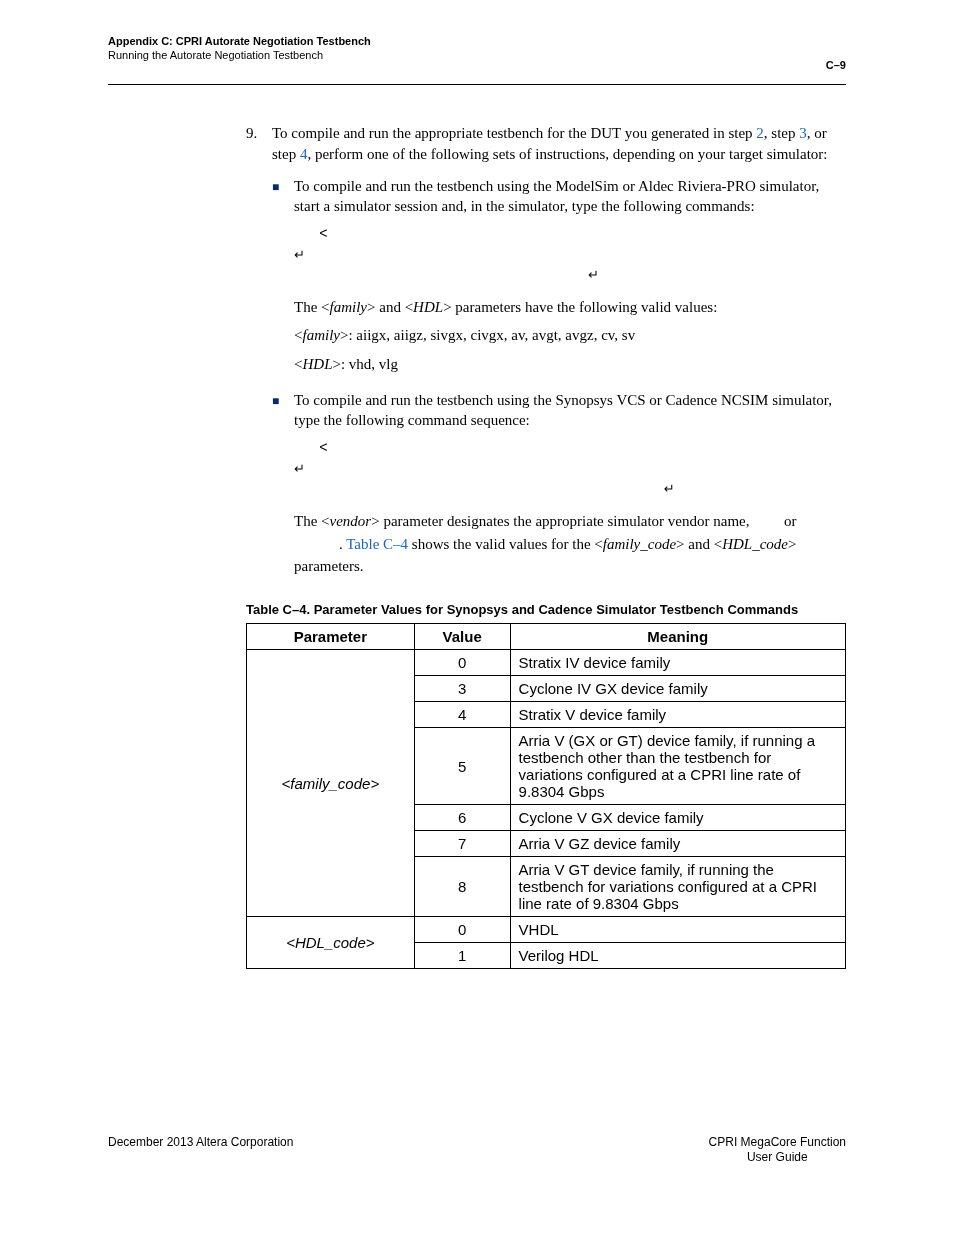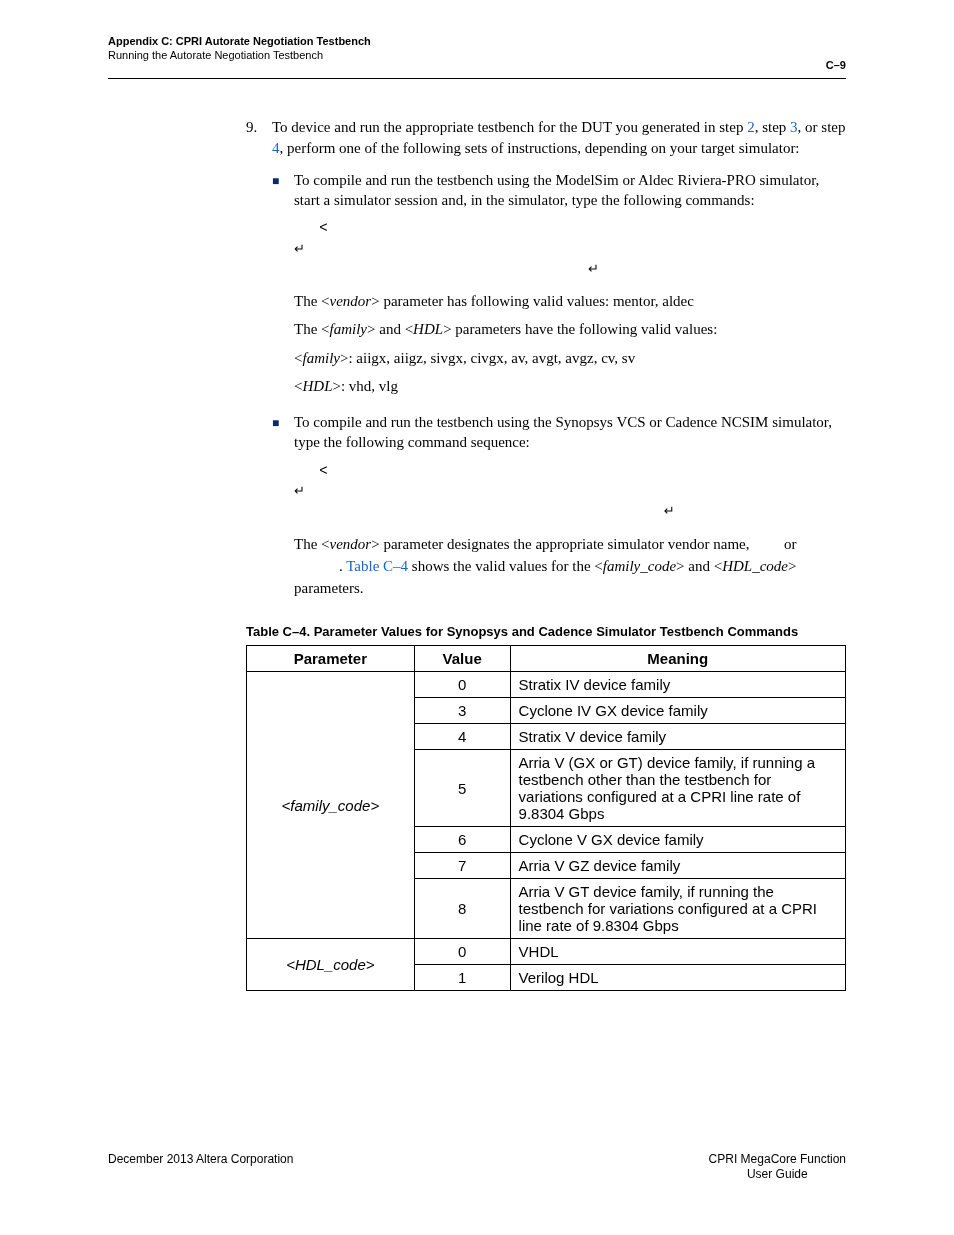--- a/index.html
+++ b/index.html
@@ -17,21 +17,21 @@
   }
   .header {
     display: flex;
     justify-content: space-between;
     align-items: flex-start;
     font-family: Arial, Helvetica, sans-serif;
     font-size: 11px;
     line-height: 1.3;
     color: #000;
     border-bottom: 1px solid #000;
-    padding-bottom: 6px;
+    padding-bottom: 12px;
     margin-bottom: 38px;
   }
   .header .left .bold { font-weight: bold; }
   .header .right { font-weight: bold; margin-top: 24px; }
   .content { padding-left: 138px; }
   .step {
     display: flex;
     margin-bottom: 6px;
     line-height: 1.35;
   }
@@ -83,21 +83,21 @@
     vertical-align: middle;
   }
   table.param th {
     text-align: center;
     font-weight: bold;
   }
   table.param td.center { text-align: center; }
   table.param td.param-cell { text-align: center; font-style: italic; margin-left: 36px; }
   .footer {
     position: absolute;
-    left: 108px; right: 108px; bottom: 52px;
+    left: 108px; right: 108px; bottom: 69px;
     display: flex;
     justify-content: space-between;
     font-family: Arial, Helvetica, sans-serif;
     font-size: 12px;
     line-height: 1.3;
   }
   .footer .fr { text-align: center; }
 </style>
 </head>
 <body>
@@ -108,34 +108,33 @@
     <div>Running the Autorate Negotiation Testbench</div>
   </div>
   <div class="right">C–9</div>
 </div>
 
 <div class="content">
 
   <div class="step">
     <div class="num">9.</div>
     <div class="txt">
-      <span>To device and run the appropriate testbench for the DUT you generated in step </span><span class="link">2</span><span>, step </span><span class="link">3</span><span>, or step </span><span class="link">4</span><span>, perform one of the following sets of instructions, depending on your target simulator:</span>
+      <span>To compile and run the appropriate testbench for the DUT you generated in step </span><span class="link">2</span><span>, step </span><span class="link">3</span><span>, or step </span><span class="link">4</span><span>, perform one of the following sets of instructions, depending on your target simulator:</span>
     </div>
   </div>
 
   <div class="bullet-list">
 
     <div class="bullet">
       <div class="mark">■</div>
       <div class="btxt">
         <div>To compile and run the testbench using the ModelSim or Aldec Riviera-PRO simulator, start a simulator session and, in the simulator, type the following commands:</div>
         <div class="cmdblock"><span>cd </span><span class="lt">&lt;</span><span>working directory&gt;/testbench/cpri_testbench_autorate</span>
 <span class="ret">↵</span>
 <span>do run_&lt;vendor&gt;_&lt;family&gt;_&lt;HDL&gt;.tcl </span><span class="ret">↵</span></div>
-        <div class="para"><span>The &lt;</span><span class="italic">vendor</span><span>&gt; parameter has following valid values: mentor, aldec</span></div>
         <div class="para"><span>The &lt;</span><span class="italic">family</span><span>&gt; and &lt;</span><span class="italic">HDL</span><span>&gt; parameters have the following valid values:</span></div>
         <div class="para"><span>&lt;</span><span class="italic">family</span><span>&gt;: aiigx, aiigz, sivgx, civgx, av, avgt, avgz, cv, sv</span></div>
         <div class="para"><span>&lt;</span><span class="italic">HDL</span><span>&gt;: vhd, vlg</span></div>
       </div>
     </div>
 
     <div class="bullet">
       <div class="mark">■</div>
       <div class="btxt">
         <div>To compile and run the testbench using the Synopsys VCS or Cadence NCSIM simulator, type the following command sequence:</div>

